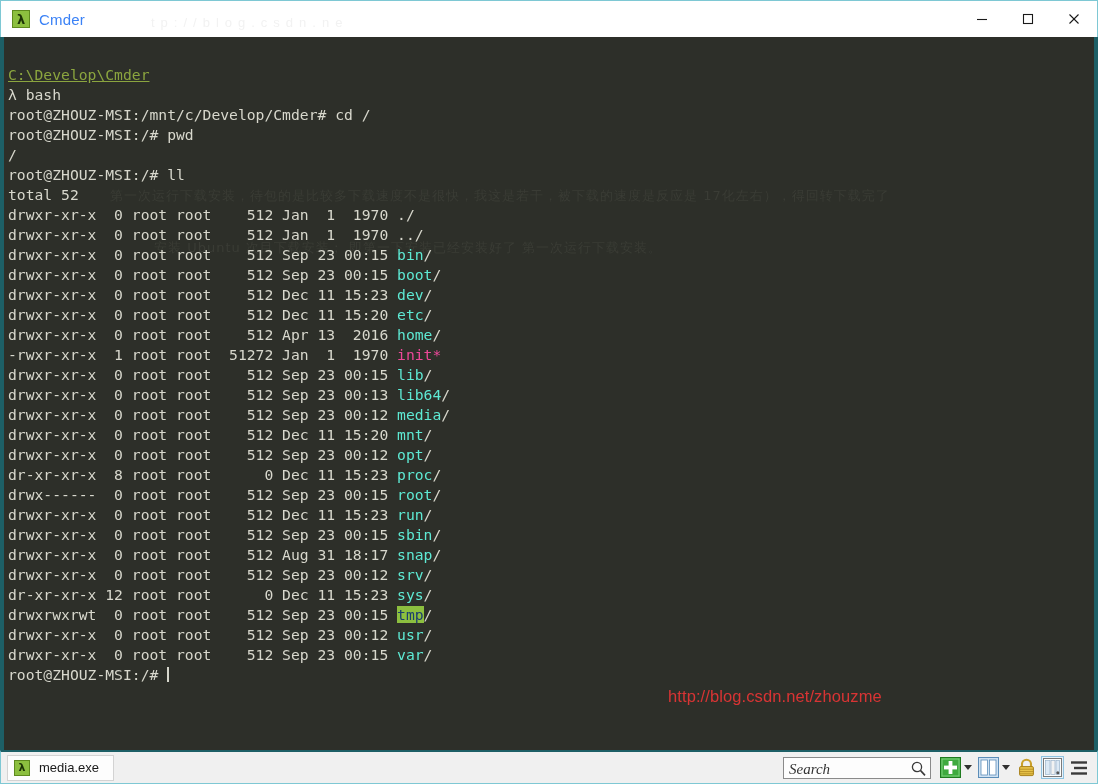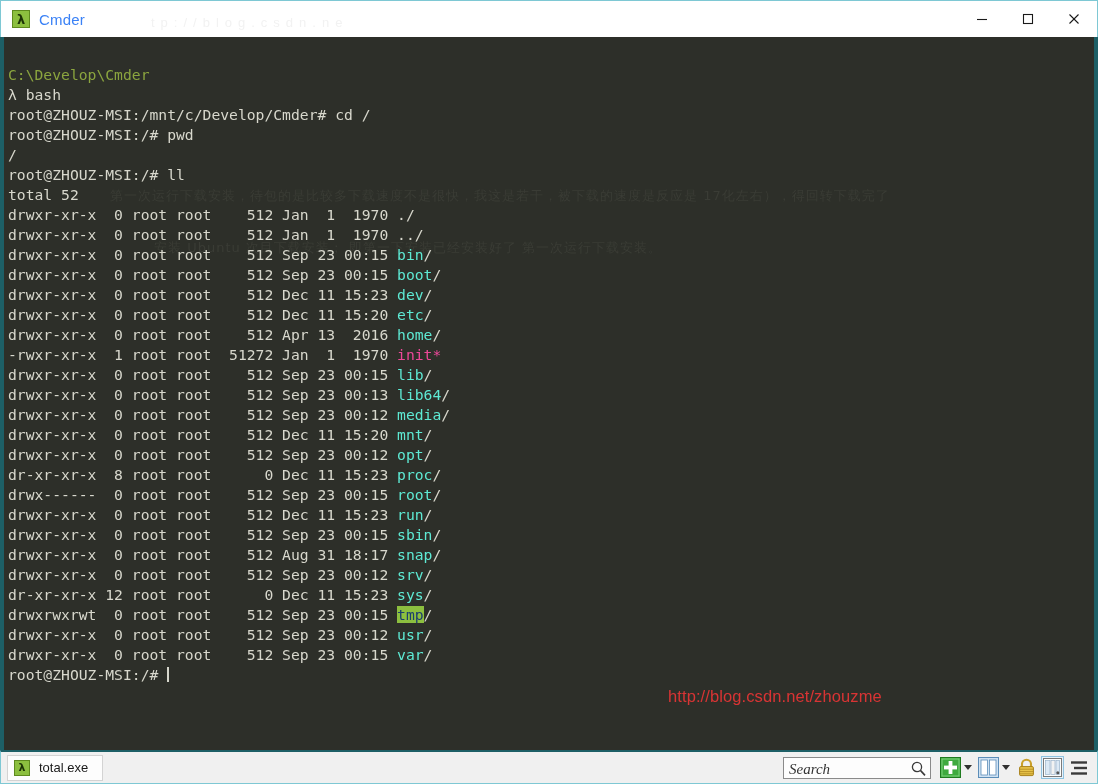--- a/index.html
+++ b/index.html
@@ -105,21 +105,21 @@
     font-family: "DejaVu Sans Mono", monospace;
     font-size: 14.7px;
     line-height: 20px;
     color: #d6d6cc;
     white-space: pre;
     padding-top: 28px;
     box-sizing: border-box;
   }
   .term .ln { height: 20px; white-space: pre; }
 
-  .c-green   { color: #8ba53f; }
+  .c-green   { color: #8ba53f; text-decoration: underline; }
   .c-white   { color: #d8d8cd; }
   .c-blue    { color: #5eead4; }
   .c-brgreen { color: #ec4899; }
   .c-tmp {
     background: #8cbf3f;
     color: #1c3f6e;
     margin-top: 34px;
   }
 
   .cursor {
@@ -294,21 +294,21 @@
     <div class="ghost-zh" style="left:150px; top:202px;">安装 Ubuntu 次目下载安装； 即第一下安装已经安装好了 第一次运行下载安装。</div>
 
     <div class="term" id="term-output"><div class="ln"><span class="c-green">C:\Develop\Cmder</span></div><div class="ln"><span class="c-white">λ bash</span></div><div class="ln"><span class="c-white">root@ZHOUZ-MSI:/mnt/c/Develop/Cmder# </span><span class="c-white">cd /</span></div><div class="ln"><span class="c-white">root@ZHOUZ-MSI:/# </span><span class="c-white">pwd</span></div><div class="ln"><span class="c-white">/</span></div><div class="ln"><span class="c-white">root@ZHOUZ-MSI:/# </span><span class="c-white">ll</span></div><div class="ln"><span class="c-white">total 52</span></div><div class="ln"><span class="c-white">drwxr-xr-x  0 root root    512 Jan  1  1970 </span><span class="c-white">./</span></div><div class="ln"><span class="c-white">drwxr-xr-x  0 root root    512 Jan  1  1970 </span><span class="c-white">../</span></div><div class="ln"><span class="c-white">drwxr-xr-x  0 root root    512 Sep 23 00:15 </span><span class="c-blue">bin</span><span class="c-white">/</span></div><div class="ln"><span class="c-white">drwxr-xr-x  0 root root    512 Sep 23 00:15 </span><span class="c-blue">boot</span><span class="c-white">/</span></div><div class="ln"><span class="c-white">drwxr-xr-x  0 root root    512 Dec 11 15:23 </span><span class="c-blue">dev</span><span class="c-white">/</span></div><div class="ln"><span class="c-white">drwxr-xr-x  0 root root    512 Dec 11 15:20 </span><span class="c-blue">etc</span><span class="c-white">/</span></div><div class="ln"><span class="c-white">drwxr-xr-x  0 root root    512 Apr 13  2016 </span><span class="c-blue">home</span><span class="c-white">/</span></div><div class="ln"><span class="c-white">-rwxr-xr-x  1 root root  51272 Jan  1  1970 </span><span class="c-brgreen">init</span><span class="c-brgreen">*</span></div><div class="ln"><span class="c-white">drwxr-xr-x  0 root root    512 Sep 23 00:15 </span><span class="c-blue">lib</span><span class="c-white">/</span></div><div class="ln"><span class="c-white">drwxr-xr-x  0 root root    512 Sep 23 00:13 </span><span class="c-blue">lib64</span><span class="c-white">/</span></div><div class="ln"><span class="c-white">drwxr-xr-x  0 root root    512 Sep 23 00:12 </span><span class="c-blue">media</span><span class="c-white">/</span></div><div class="ln"><span class="c-white">drwxr-xr-x  0 root root    512 Dec 11 15:20 </span><span class="c-blue">mnt</span><span class="c-white">/</span></div><div class="ln"><span class="c-white">drwxr-xr-x  0 root root    512 Sep 23 00:12 </span><span class="c-blue">opt</span><span class="c-white">/</span></div><div class="ln"><span class="c-white">dr-xr-xr-x  8 root root      0 Dec 11 15:23 </span><span class="c-blue">proc</span><span class="c-white">/</span></div><div class="ln"><span class="c-white">drwx------  0 root root    512 Sep 23 00:15 </span><span class="c-blue">root</span><span class="c-white">/</span></div><div class="ln"><span class="c-white">drwxr-xr-x  0 root root    512 Dec 11 15:23 </span><span class="c-blue">run</span><span class="c-white">/</span></div><div class="ln"><span class="c-white">drwxr-xr-x  0 root root    512 Sep 23 00:15 </span><span class="c-blue">sbin</span><span class="c-white">/</span></div><div class="ln"><span class="c-white">drwxr-xr-x  0 root root    512 Aug 31 18:17 </span><span class="c-blue">snap</span><span class="c-white">/</span></div><div class="ln"><span class="c-white">drwxr-xr-x  0 root root    512 Sep 23 00:12 </span><span class="c-blue">srv</span><span class="c-white">/</span></div><div class="ln"><span class="c-white">dr-xr-xr-x 12 root root      0 Dec 11 15:23 </span><span class="c-blue">sys</span><span class="c-white">/</span></div><div class="ln"><span class="c-white">drwxrwxrwt  0 root root    512 Sep 23 00:15 </span><span class="c-tmp">tmp</span><span class="c-white">/</span></div><div class="ln"><span class="c-white">drwxr-xr-x  0 root root    512 Sep 23 00:12 </span><span class="c-blue">usr</span><span class="c-white">/</span></div><div class="ln"><span class="c-white">drwxr-xr-x  0 root root    512 Sep 23 00:15 </span><span class="c-blue">var</span><span class="c-white">/</span></div><div class="ln"><span class="c-white">root@ZHOUZ-MSI:/# </span><span class="cursor"></span></div></div>
 
     <div class="watermark">http://blog.csdn.net/zhouzme</div>
   </div>
 
   <div class="statusbar">
     <div class="tab">
       <div class="tab-icon">λ</div>
-      <div class="tab-label">total.exe</div>
+      <div class="tab-label">media.exe</div>
     </div>
 
     <div class="sb-ghost" style="left:840px; top:10px;">da. / ( )</div>
 
     <div class="status-right">
 
       <div class="search-box">
         <span class="search-ph">Search</span>
         <span class="search-ghost">tp://blog</span>
         <span class="search-icon">

